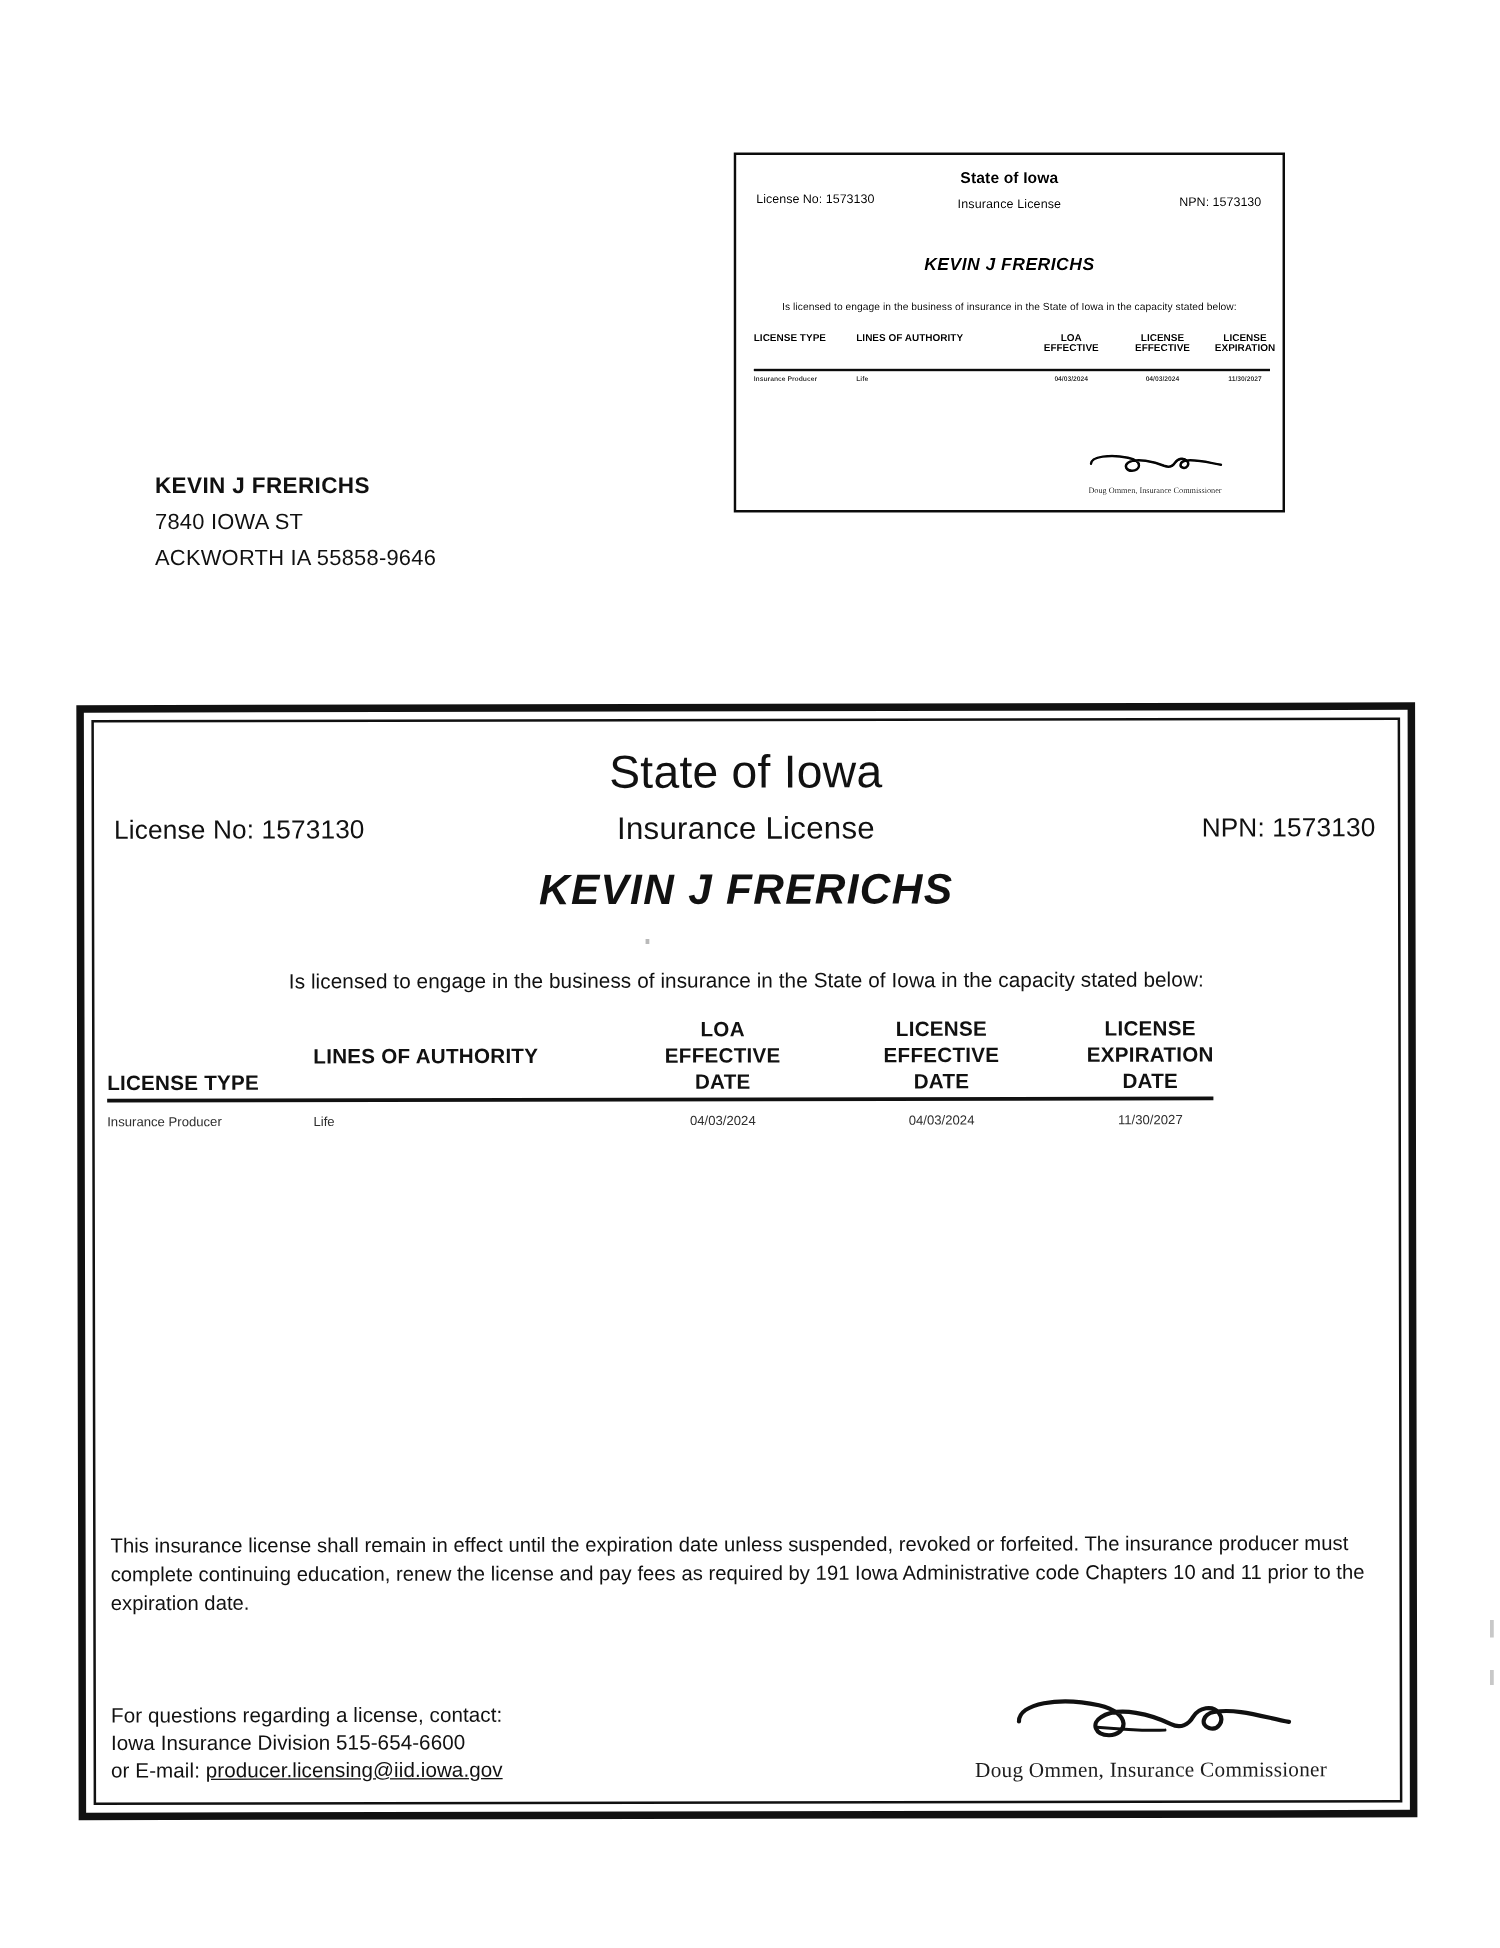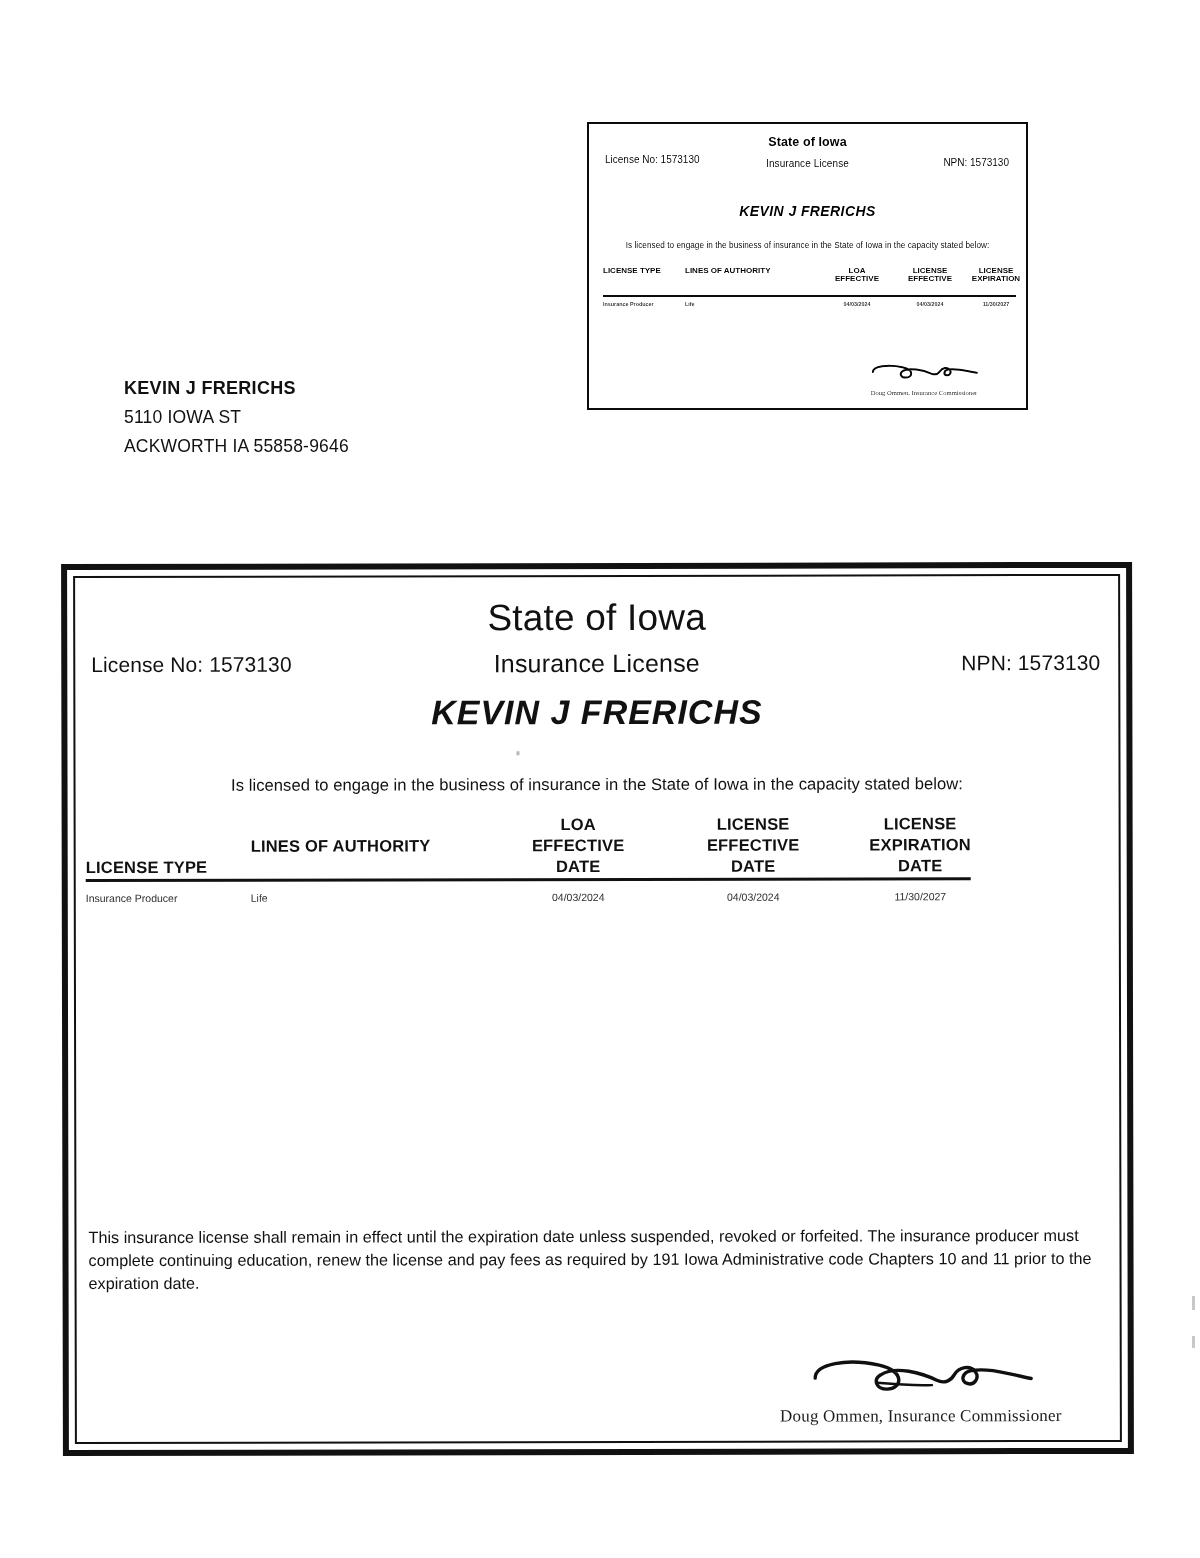--- a/index.html
+++ b/index.html
@@ -382,21 +382,21 @@
       <svg width="120" height="24" viewBox="0 0 300 60">
         <path d="M22 30 C22 16, 60 10, 96 18 C128 25, 120 44, 104 44 C92 44, 88 34, 96 28 C112 17, 150 26, 168 34 C178 38, 186 34, 190 28 C196 19, 208 17, 214 24 C220 31, 214 40, 206 38 C198 36, 200 26, 210 24 C230 20, 258 28, 282 32" fill="none" stroke="#151515" stroke-width="5" stroke-linecap="round"></path>
       </svg>
       <div class="mini-sig-name">Doug Ommen, Insurance Commissioner</div>
     </div>
   </div>
 </div>
 
 <div id="address-block">
   <div class="addr-name">KEVIN J FRERICHS</div>
-  <div>5110 IOWA ST</div>
+  <div>7840 IOWA ST</div>
   <div>ACKWORTH IA 55858-9646</div>
 </div>
 
 <div id="certificate">
   <div class="cert-inner-border"></div>
   <div class="cert-body">
 
     <div class="cert-state-title">State of Iowa</div>
     <div class="cert-insurance-license">Insurance License</div>
     <div class="cert-license-no">License No: 1573130</div>
@@ -433,20 +433,27 @@
     <div class="cert-row">
       <div class="cert-td c1">Insurance Producer</div>
       <div class="cert-td c2">Life</div>
       <div class="cert-td c3">04/03/2024</div>
       <div class="cert-td c4">04/03/2024</div>
       <div class="cert-td c5">11/30/2027</div>
     </div>
 
     <div class="cert-disclaimer">This insurance license shall remain in effect until the expiration date unless suspended, revoked or forfeited. The insurance producer must complete continuing education, renew the license and pay fees as required by 191 Iowa Administrative code Chapters 10 and 11 prior to the expiration date.</div>
 
+    <div class="cert-contact">
+      <div>For questions regarding a license, contact:</div>
+      <div>Iowa Insurance Division 515-654-6600</div>
+      <div>
+        <span>or E-mail: </span><span class="email-link">producer.licensing@iid.iowa.gov</span>
+      </div>
+    </div>
 
     <div class="cert-signature">
       <svg width="240" height="48" viewBox="0 0 300 60">
         <path d="M18 32 C18 14, 58 7, 98 16 C132 24, 126 46, 108 46 C94 46, 90 34, 100 28 C118 16, 152 26, 170 35 C180 40, 188 35, 192 28 C198 18, 212 16, 218 24 C224 32, 217 42, 208 39 C199 36, 202 25, 213 23 C236 19, 262 28, 288 33" fill="none" stroke="#101010" stroke-width="4.2" stroke-linecap="round" stroke-linejoin="round"></path>
         <path d="M96 38 C118 40, 142 42, 164 41" fill="none" stroke="#101010" stroke-width="3" stroke-linecap="round"></path>
       </svg>
       <div class="sig-name">Doug Ommen, Insurance Commissioner</div>
     </div>
 
   </div>

